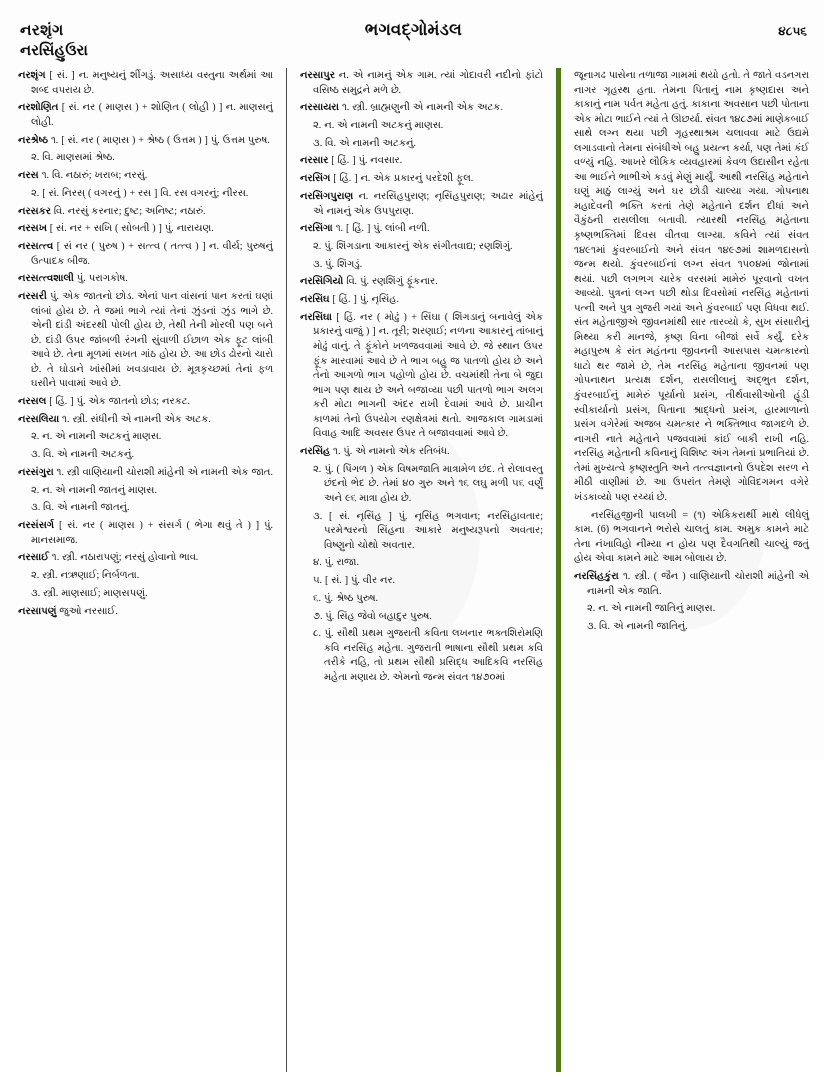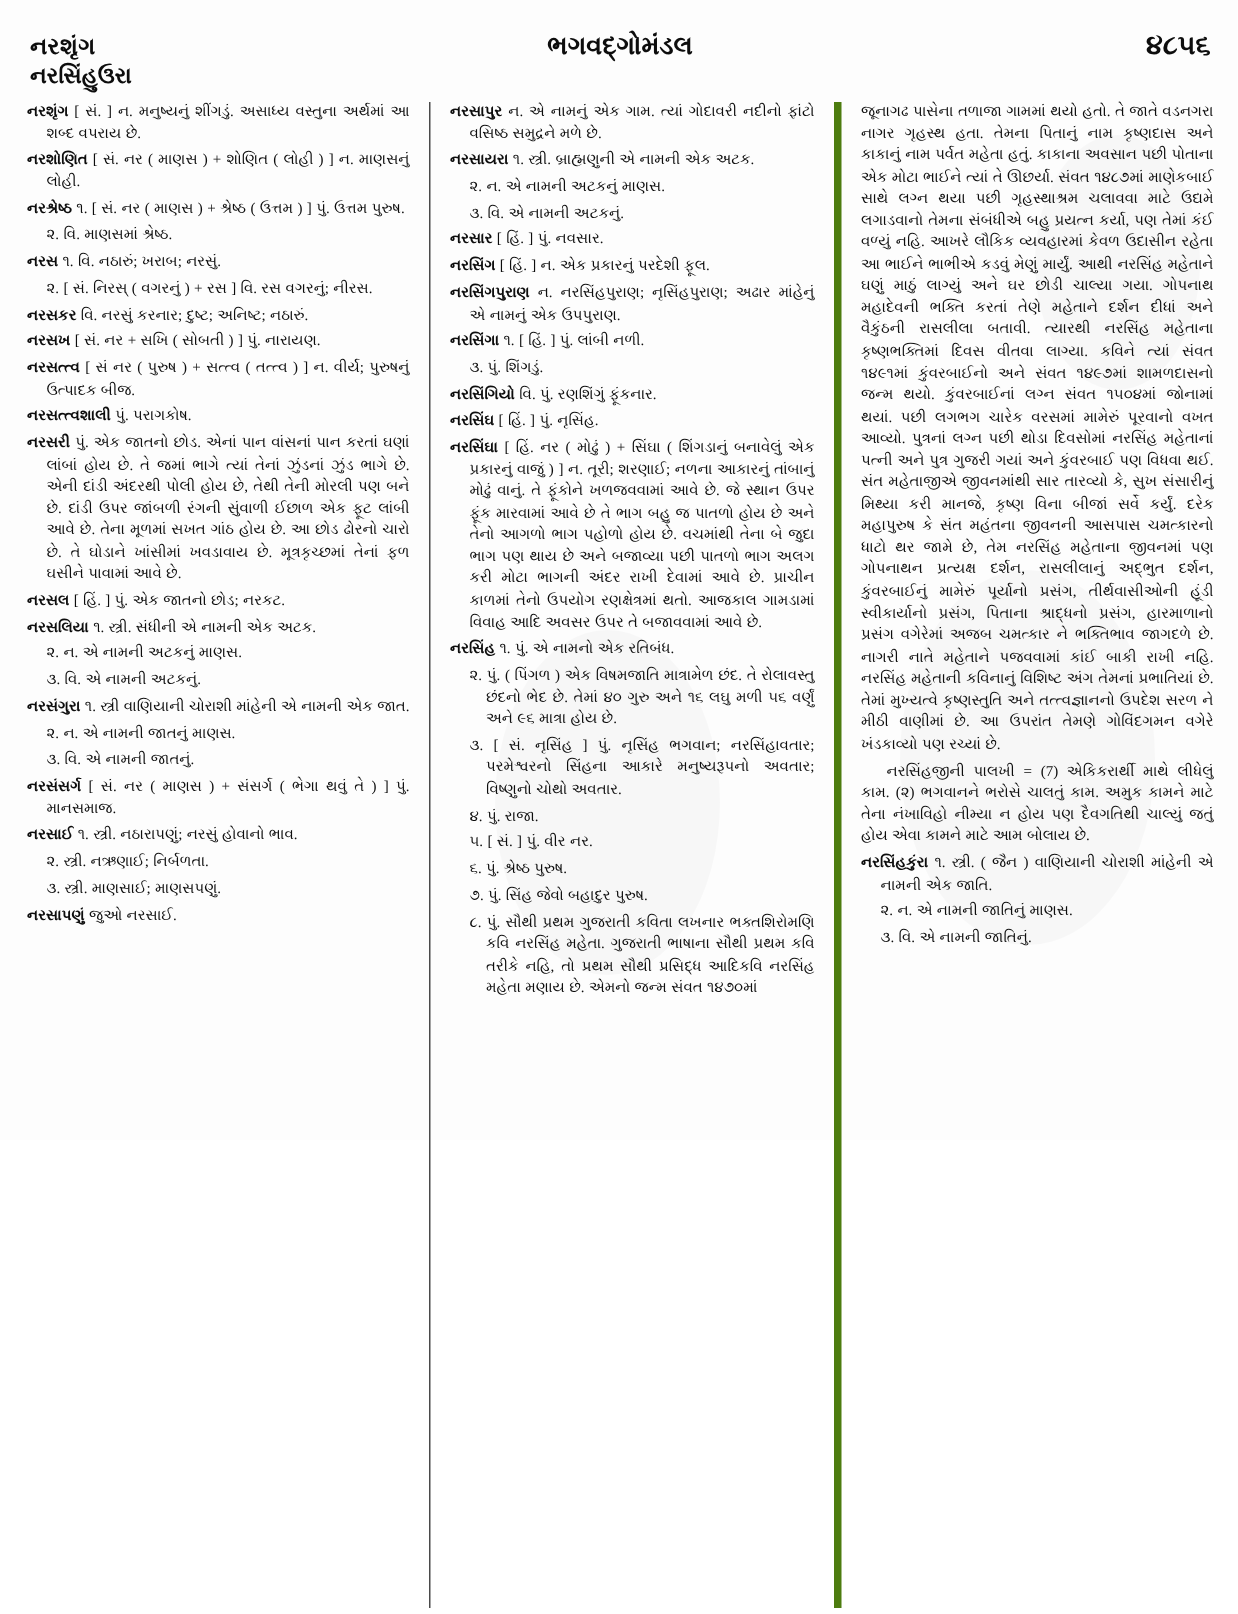--- a/index.html
+++ b/index.html
@@ -29,21 +29,21 @@
   .wm3{left:690px;top:90px;width:110px;height:170px;}
 
   .runhead{
     display:flex;align-items:baseline;
     height:40px;
     padding:0 2px;
     position:relative;
   }
   .rh-left{flex:0 0 auto;font-weight:bold;font-size:15.5px;letter-spacing:0.2px;}
   .rh-center{flex:1 1 auto;text-align:center;font-weight:bold;font-size:17px;}
-  .rh-right{flex:0 0 auto;font-weight:bold;font-size:18px;min-width:44px;text-align:right;}
+  .rh-right{flex:0 0 auto;font-weight:bold;font-size:12px;min-width:44px;text-align:right;font-family:Liberation Mono, monospace;}
   .rh-sub{
     position:absolute;left:2px;top:22px;
     font-weight:bold;font-size:15px;
   }
 
   .columns{
     display:flex;
     margin-top:8px;
     height:1004px;
   }
@@ -111,35 +111,36 @@
       </div>
     <div class="col col2">
         <p class="entry hang"><span class="hw">નરસાપુર</span><span> ન. એ નામનું એક ગામ. ત્યાં ગોદાવરી નદીનો ફાંટો વસિષ્ઠ સમુદ્રને મળે છે.</span></p>
         <p class="entry hang"><span class="hw">નરસાયરા</span><span> ૧. સ્ત્રી. બ્રાહ્મણુની એ નામની એક અટક.</span></p>
         <p class="sense">૨. ન. એ નામની અટકનું માણસ.</p>
         <p class="sense">૩. વિ. એ નામની અટકનું.</p>
         <p class="entry hang"><span class="hw">નરસાર</span><span> [ હિં. ] પું. નવસાર.</span></p>
         <p class="entry hang"><span class="hw">નરસિંગ</span><span> [ હિં. ] ન. એક પ્રકારનું પરદેશી ફૂલ.</span></p>
         <p class="entry hang"><span class="hw">નરસિંગપુરાણ</span><span> ન. નરસિંહપુરાણ; નૃસિંહપુરાણ; અઢાર માંહેનું એ નામનું એક ઉપપુરાણ.</span></p>
         <p class="entry hang"><span class="hw">નરસિંગા</span><span> ૧. [ હિં. ] પું. લાંબી નળી.</span></p>
+        <p class="sense">૨. પું. શિંગડાના આકારનું એક સંગીતવાદ્ય; રણશિંગું.</p>
         <p class="sense">૩. પું. શિંગડું.</p>
         <p class="entry hang"><span class="hw">નરસિંગિયો</span><span> વિ. પું. રણશિંગું ફૂંકનાર.</span></p>
         <p class="entry hang"><span class="hw">નરસિંઘ</span><span> [ હિં. ] પું. નૃસિંહ.</span></p>
         <p class="entry hang"><span class="hw">નરસિંઘા</span><span> [ હિં. નર ( મોઢું ) + સિંઘા ( શિંગડાનું બનાવેલું એક પ્રકારનું વાજું ) ] ન. તૂરી; શરણાઈ; નળના આકારનું તાંબાનું મોઢું વાનું. તે ફૂંકોને ખળજવવામાં આવે છે. જે સ્થાન ઉપર ફૂંક મારવામાં આવે છે તે ભાગ બહુ જ પાતળો હોય છે અને તેનો આગળો ભાગ પહોળો હોય છે. વચમાંથી તેના બે જુદા ભાગ પણ થાય છે અને બજાવ્યા પછી પાતળો ભાગ અલગ કરી મોટા ભાગની અંદર રાખી દેવામાં આવે છે. પ્રાચીન કાળમાં તેનો ઉપયોગ રણક્ષેત્રમાં થતો. આજકાલ ગામડામાં વિવાહ આદિ અવસર ઉપર તે બજાવવામાં આવે છે.</span></p>
         <p class="entry hang"><span class="hw">નરસિંહ</span><span> ૧. પું. એ નામનો એક રતિબંધ.</span></p>
         <p class="sense">૨. પું. ( પિંગળ ) એક વિષમજાતિ માત્રામેળ છંદ. તે રોલાવસ્તુ છંદનો ભેદ છે. તેમાં ૪૦ ગુરુ અને ૧૬ લઘુ મળી ૫૬ વર્ણું અને ૯૬ માત્રા હોય છે.</p>
         <p class="sense">૩. [ સં. નૃસિંહ ] પું. નૃસિંહ ભગવાન; નરસિંહાવતાર; પરમેશ્વરનો સિંહના આકારે મનુષ્યરૂપનો અવતાર; વિષ્ણુનો ચોથો અવતાર.</p>
         <p class="sense">૪. પું. રાજા.</p>
         <p class="sense">૫. [ સં. ] પું. વીર નર.</p>
         <p class="sense">૬. પું. શ્રેષ્ઠ પુરુષ.</p>
         <p class="sense">૭. પું. સિંહ જેવો બહાદુર પુરુષ.</p>
         <p class="sense">૮. પું. સૌથી પ્રથમ ગુજરાતી કવિતા લખનાર ભક્તશિરોમણિ કવિ નરસિંહ મહેતા. ગુજરાતી ભાષાના સૌથી પ્રથમ કવિ તરીકે નહિ, તો પ્રથમ સૌથી પ્રસિદ્ધ આદિકવિ નરસિંહ મહેતા મણાય છે. એમનો જન્મ સંવત ૧૪૭૦માં</p>
       </div>
     <div class="col col3">
         <p class="para">જૂનાગઢ પાસેના તળાજા ગામમાં થયો હતો. તે જાતે વડનગરા નાગર ગૃહસ્થ હતા. તેમના પિતાનું નામ કૃષ્ણદાસ અને કાકાનું નામ પર્વત મહેતા હતું. કાકાના અવસાન પછી પોતાના એક મોટા ભાઈને ત્યાં તે ઊછર્યા. સંવત ૧૪૮૭માં માણેકબાઈ સાથે લગ્ન થયા પછી ગૃહસ્થાશ્રમ ચલાવવા માટે ઉદ્યમે લગાડવાનો તેમના સંબંધીએ બહુ પ્રયત્ન કર્યા, પણ તેમાં કંઈ વળ્યું નહિ. આખરે લૌકિક વ્યવહારમાં કેવળ ઉદાસીન રહેતા આ ભાઈને ભાભીએ કડવું મેણું માર્યું. આથી નરસિંહ મહેતાને ઘણું માઠું લાગ્યું અને ઘર છોડી ચાલ્યા ગયા. ગોપનાથ મહાદેવની ભક્તિ કરતાં તેણે મહેતાને દર્શન દીધાં અને વૈકુંઠની રાસલીલા બતાવી. ત્યારથી નરસિંહ મહેતાના કૃષ્ણભક્તિમાં દિવસ વીતવા લાગ્યા. કવિને ત્યાં સંવત ૧૪૯૧માં કુંવરબાઈનો અને સંવત ૧૪૯૭માં શામળદાસનો જન્મ થયો. કુંવરબાઈનાં લગ્ન સંવત ૧૫૦૪માં જોનામાં થયાં. પછી લગભગ ચારેક વરસમાં મામેરું પૂરવાનો વખત આવ્યો. પુત્રનાં લગ્ન પછી થોડા દિવસોમાં નરસિંહ મહેતાનાં પત્ની અને પુત્ર ગુજરી ગયાં અને કુંવરબાઈ પણ વિધવા થઈ. સંત મહેતાજીએ જીવનમાંથી સાર તારવ્યો કે, સુખ સંસારીનું મિથ્યા કરી માનજે, કૃષ્ણ વિના બીજાં સર્વે કર્યું. દરેક મહાપુરુષ કે સંત મહંતના જીવનની આસપાસ ચમત્કારનો ધાટો થર જામે છે, તેમ નરસિંહ મહેતાના જીવનમાં પણ ગોપનાથન પ્રત્યક્ષ દર્શન, રાસલીલાનું અદ્‌ભુત દર્શન, કુંવરબાઈનું મામેરું પૂર્યાનો પ્રસંગ, તીર્થવાસીઓની હૂંડી સ્વીકાર્યાનો પ્રસંગ, પિતાના શ્રાદ્ધનો પ્રસંગ, હારમાળાનો પ્રસંગ વગેરેમાં અજબ ચમત્કાર ને ભક્તિભાવ જાગદળે છે. નાગરી નાતે મહેતાને પજવવામાં કાંઈ બાકી રાખી નહિ. નરસિંહ મહેતાની કવિનાનું વિશિષ્ટ અંગ તેમનાં પ્રભાતિયાં છે. તેમાં મુખ્યત્વે કૃષ્ણસ્તુતિ અને તત્ત્વજ્ઞાનનો ઉપદેશ સરળ ને મીઠી વાણીમાં છે. આ ઉપરાંત તેમણે ગોવિંદગમન વગેરે ખંડકાવ્યો પણ રચ્યાં છે.</p>
-        <p class="para indent">નરસિંહજીની પાલખી = (7) એકિકરાર્થી માથે લીધેલું કામ. (૨) ભગવાનને ભરોસે ચાલતું કામ. અમુક કામને માટે તેના નંખાવિહો નીમ્યા ન હોય પણ દૈવગતિથી ચાલ્યું જતું હોય એવા કામને માટે આમ બોલાય છે.</p>
+        <p class="para indent">નરસિંહજીની પાલખી = (૧) એકિકરાર્થી માથે લીધેલું કામ. (6) ભગવાનને ભરોસે ચાલતું કામ. અમુક કામને માટે તેના નંખાવિહો નીમ્યા ન હોય પણ દૈવગતિથી ચાલ્યું જતું હોય એવા કામને માટે આમ બોલાય છે.</p>
         <p class="entry hang"><span class="hw">નરસિંહકુંરા</span><span> ૧. સ્ત્રી. ( જૈન ) વાણિયાની ચોરાશી માંહેની એ નામની એક જાતિ.</span></p>
         <p class="sense">૨. ન. એ નામની જાતિનું માણસ.</p>
         <p class="sense">૩. વિ. એ નામની જાતિનું.</p>
       </div>
   </div>
 
 </div>
 
 </body></html>

